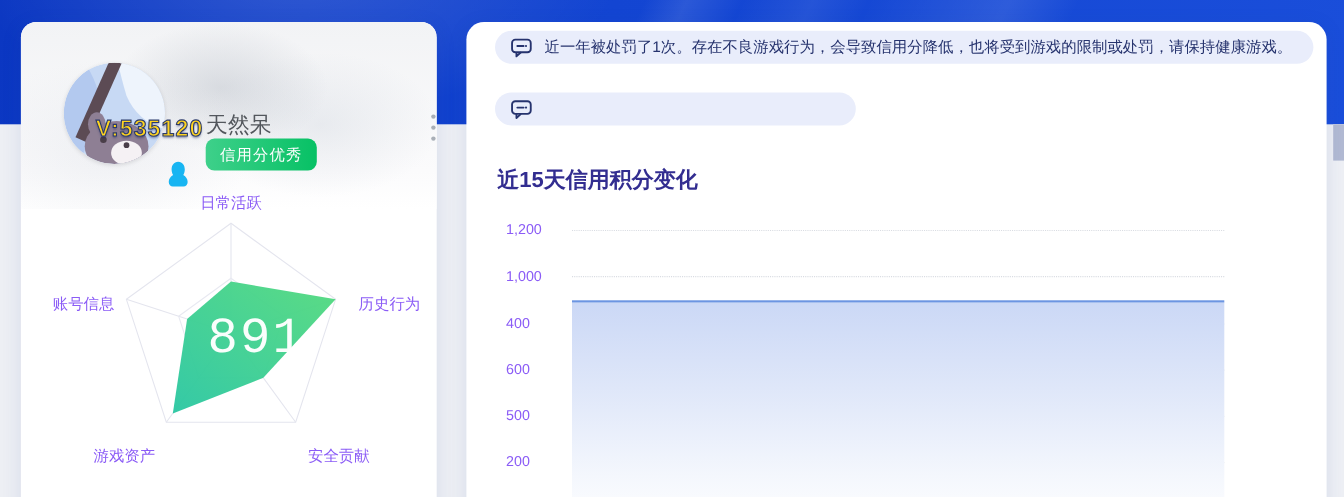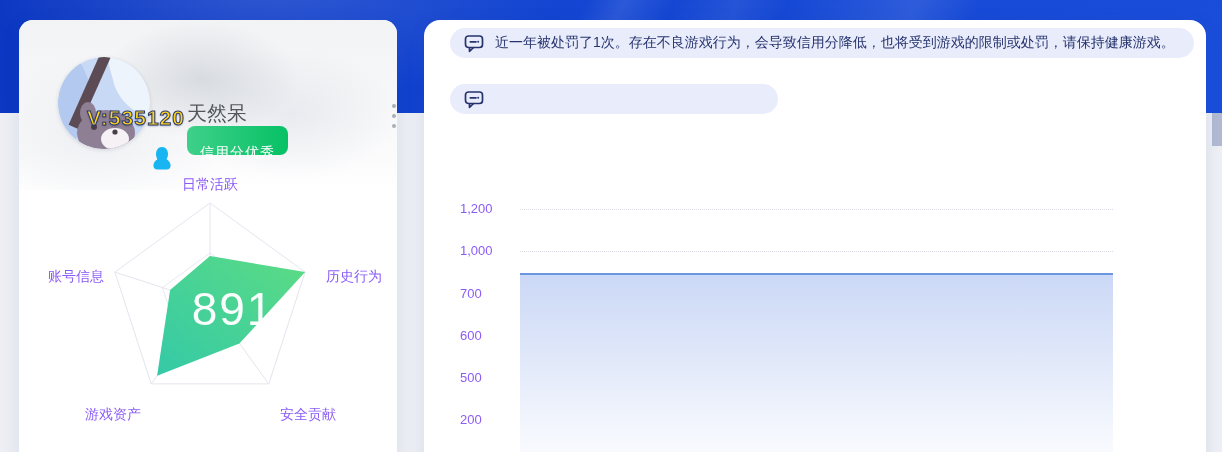--- a/index.html
+++ b/index.html
@@ -27,30 +27,30 @@
     background:
       radial-gradient(ellipse 150px 90px at 48% 35%, rgba(160,168,180,.35), transparent 65%),
       radial-gradient(ellipse 180px 110px at 72% 55%, rgba(190,198,210,.28), transparent 60%),
       radial-gradient(ellipse 220px 140px at 20% 70%, rgba(205,210,220,.25), transparent 60%),
       linear-gradient(180deg, #f2f3f5 0%, #fbfbfc 80%, #ffffff 100%); }
   .avatar { position:absolute; left:39px; top:37px; width:92px; height:92px; border-radius:50%; overflow:hidden; box-shadow:0 1px 4px rgba(0,0,0,.12); }
   .vip-label { position:absolute; left:36px; top:86px; width:130px; font-size:21px; font-weight:bold; letter-spacing:1px;
     color:#ffd41f; -webkit-text-stroke:1px #2b3a6b; text-shadow:0 1px 2px rgba(25,35,90,.45);margin-left:32px; }
   .qq-icon { position:absolute; left:132px; top:126px; }
   .username { position:absolute; left:168px; top:80px; font-size:20px; color:#53575d; }
-  .badge { position:absolute; left:168px; top:106px; height:29px; line-height:29px; padding:12px 13px; border-radius:8px;
+  .badge { position:absolute; left:168px; top:106px; height:29px; line-height:29px; padding:0 13px; border-radius:8px;
     background:linear-gradient(90deg,#3ed08a,#07c165); color:#fff; font-size:14px; letter-spacing:1px; }
   .kebab { position:absolute; left:368px; top:84px; width:14px; height:24px; display:flex; flex-direction:column; justify-content:space-between; align-items:center; cursor:pointer; }
   .kebab .dot { width:4px; height:4px; border-radius:50%; background:#a9afb7; }
 
   .radar-wrap { position:absolute; left:0; top:140px; width:378px; height:312px; }
   .radar-svg { position:absolute; left:0; top:0; }
   .radar-label { position:absolute; font-size:14px; color:#8b5cf6; white-space:nowrap; }
   .radar-score { position:absolute; left:0; top:122px; width:428px; text-align:center;
-    font-size:46px; color:rgba(255,255,255,.97); letter-spacing:2px; }
+    font-size:46px; color:rgba(255,255,255,.97); letter-spacing:2px;font-family:Liberation Mono, monospace; }
 
   
   .main-panel { left:424px; top:20px; width:782px; height:460px; border-radius:16px; }
   .notice { position:absolute; left:26px; height:30px; border-radius:15px; background:#e9edfb;
     display:flex; align-items:center; color:#26336e; font-size:14px; }
   .notice-1 { top:8px; width:744px; }
   .notice-2 { top:64px; width:328px; }
   .notice .bubble { margin:0 11px 0 14px; flex:0 0 auto; display:flex; color:#26336e; }
   .section-title { position:absolute; left:28px; top:130px; font-size:20px; font-weight:bold; color:#322d90; }
 
@@ -152,28 +152,29 @@
     <span class="bubble">
       <svg width="20" height="19" viewBox="0 0 20 19">
         <rect x="1.5" y="2" width="17" height="11.5" rx="3" fill="none" stroke="currentColor" stroke-width="1.7"></rect>
         <path d="M5.5 13.5 L5.5 17.3 L9.6 13.5" fill="none" stroke="currentColor" stroke-width="1.7" stroke-linejoin="round"></path>
         <line x1="6.3" y1="7.8" x2="12" y2="7.8" stroke="currentColor" stroke-width="1.7" stroke-linecap="round"></line>
         <circle cx="14.2" cy="7.8" r="1" fill="currentColor"></circle>
       </svg>
     </span>
   </div>
 
+  <div class="section-title">近15天信用积分变化</div>
 
   <div class="line-chart" id="line-chart">
       <div class="gridline" style="top: 9px;"></div>
       <div class="ytick" style="top: 1px;">1,200</div>
       <div class="gridline" style="top: 51.25px;"></div>
       <div class="ytick" style="top: 43.25px;">1,000</div>
       <div class="gridline" style="top: 93.5px;"></div>
-      <div class="ytick" style="top: 85.5px;">700</div>
+      <div class="ytick" style="top: 85.5px;">400</div>
       <div class="gridline" style="top: 135.75px;"></div>
       <div class="ytick" style="top: 127.75px;">600</div>
       <div class="gridline" style="top: 178px;"></div>
       <div class="ytick" style="top: 170px;">500</div>
       <div class="gridline" style="top: 220.25px;"></div>
       <div class="ytick" style="top: 212.25px;">200</div>
       <div class="area-fill" style="top: 75.2763px; height: 224.724px;"></div>
       <div class="score-line" style="top: 72.7763px;"></div>
     </div>
 </div>

